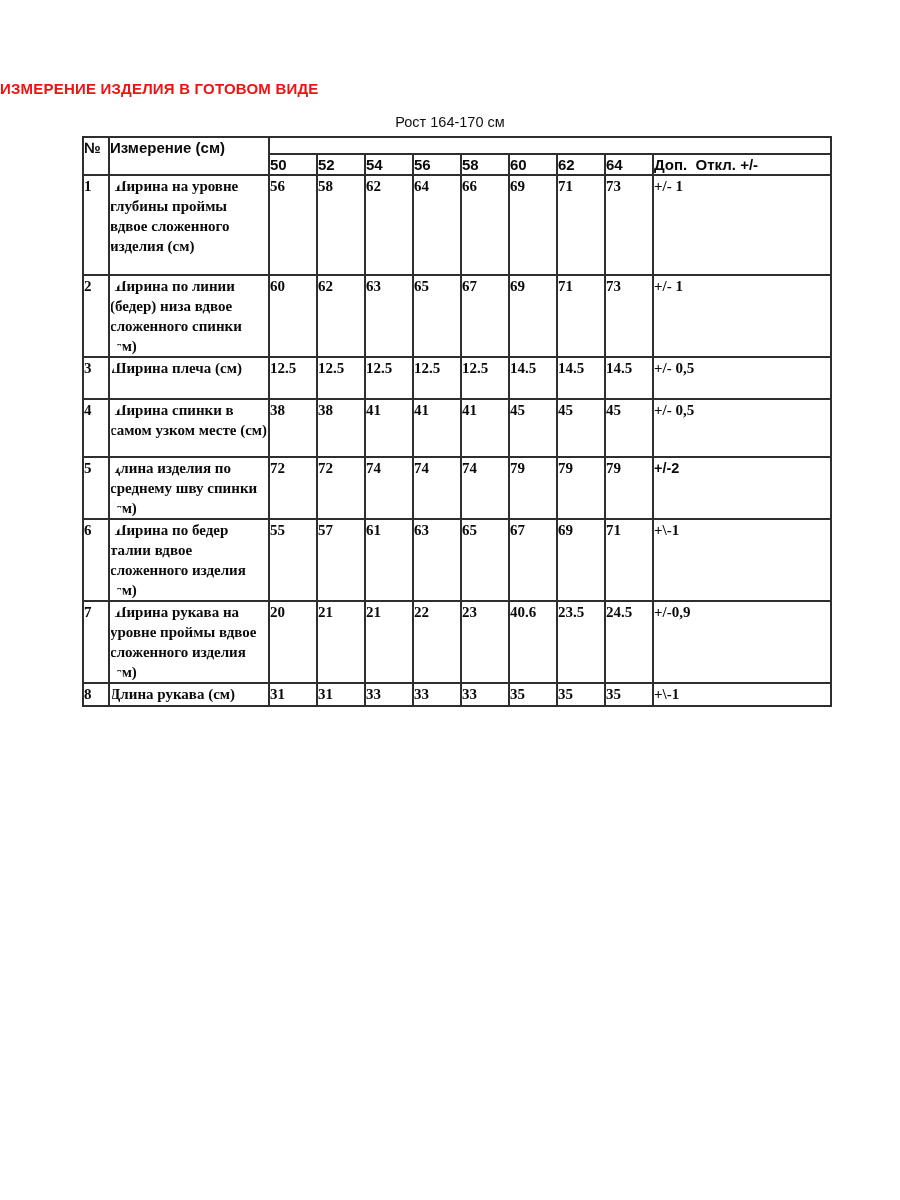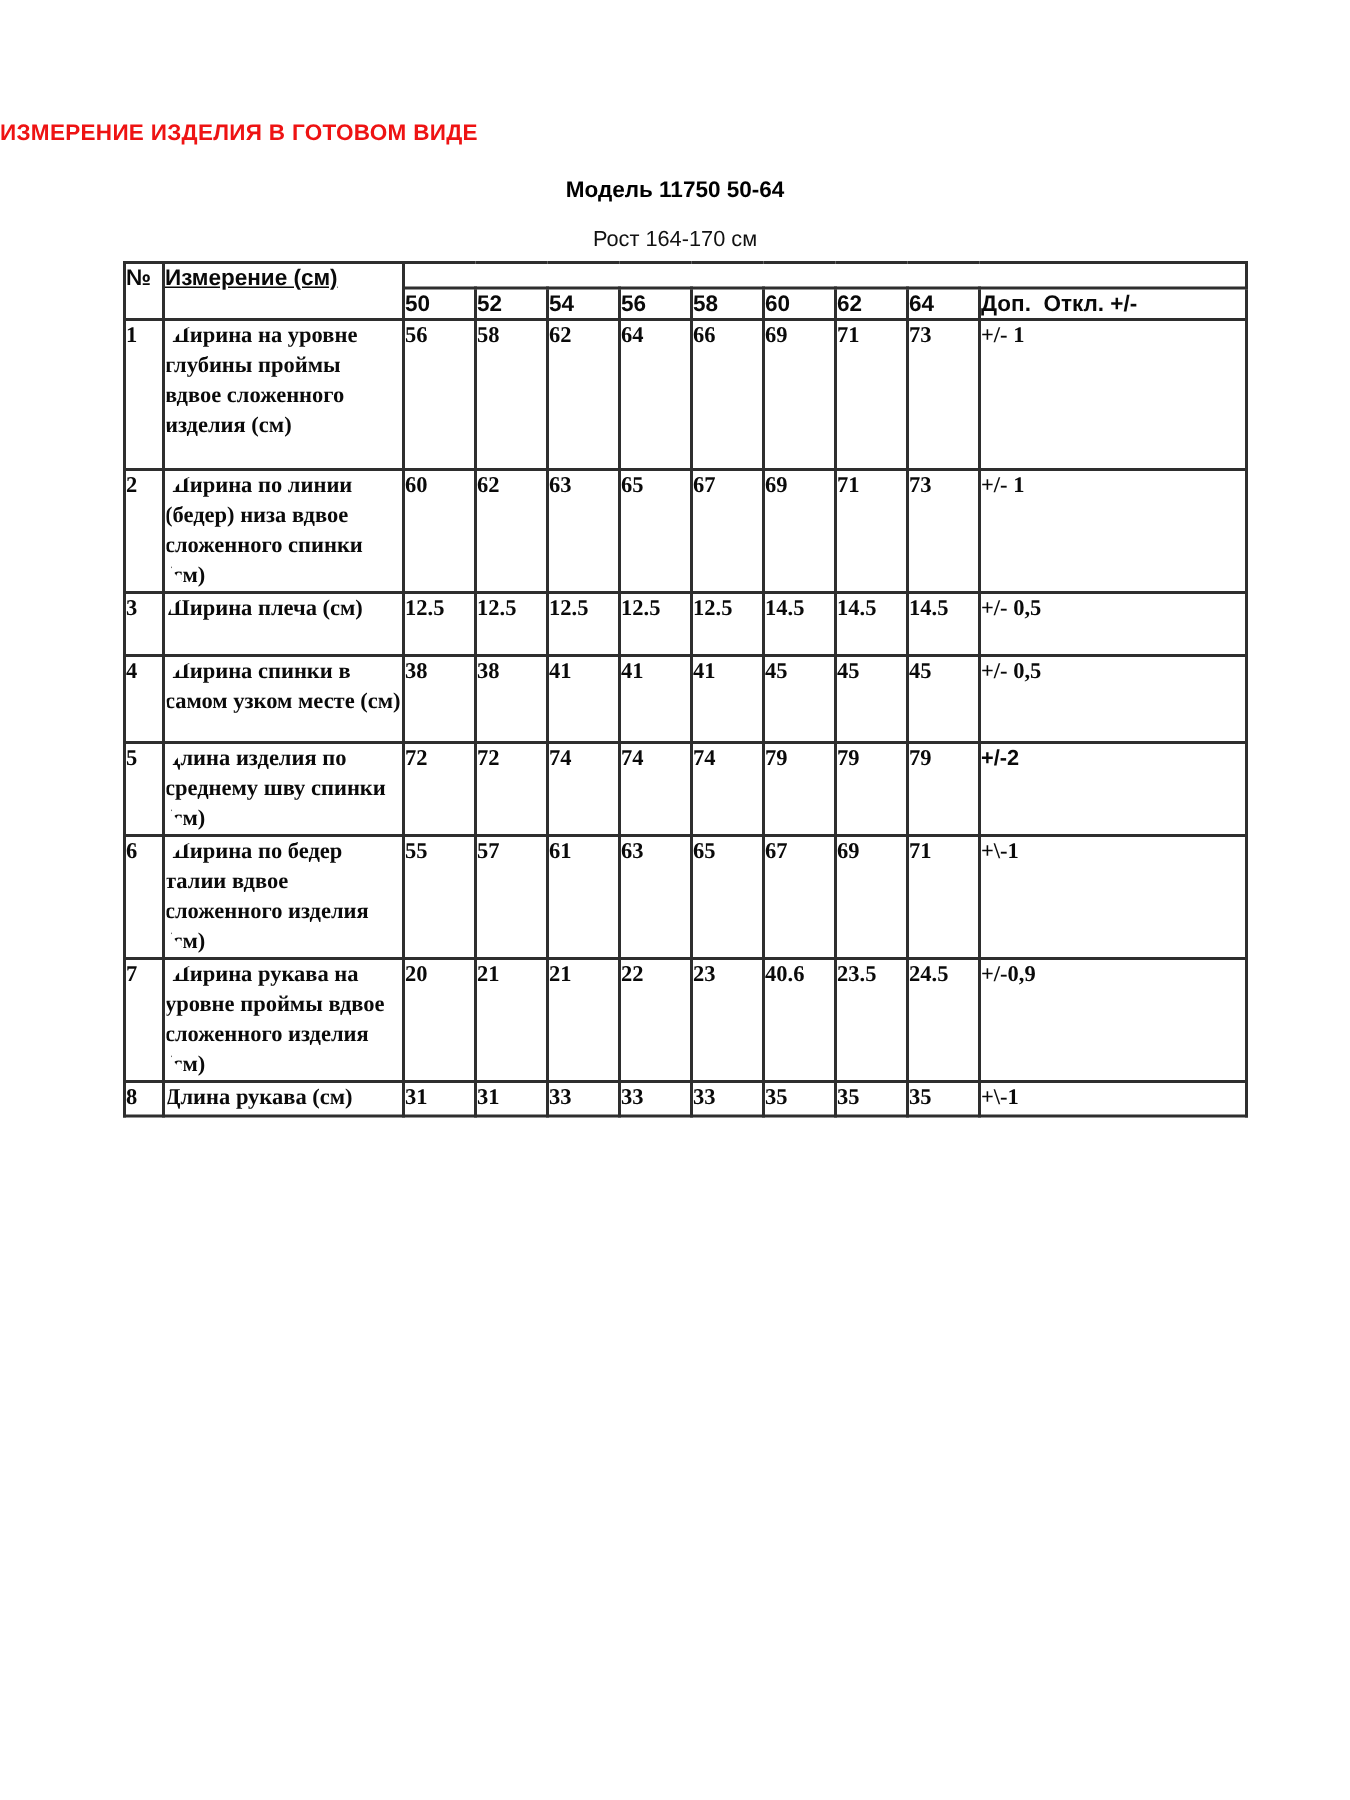--- a/index.html
+++ b/index.html
@@ -30,21 +30,21 @@
   
   col.w-num{width:26px;}
   col.w-label{width:160px;}
   col.w-size{width:48px;}
   col.w-tol{width:178px;}
   
   tr.hrow1{height:17px;}
   tr.hrow2{height:21px;margin-left:34px;}
   th.h-sans{font-family:"Liberation Sans",sans-serif;font-size:15px;line-height:19px;}
   th.h-num{text-align:center;padding-top:2px;}
-  th.h-label{padding:2px 4px 0 6px;text-decoration:underline;}
+  th.h-label{padding:2px 4px 0 6px;}
   th.phantom{border:none;background:#ffffff;}
   th.h-size{text-align:center;vertical-align:middle;padding:0;}
   th.h-tol{text-align:center;vertical-align:middle;padding:0;white-space:pre;}
   
   td.serif{
     font-family:"Liberation Serif","DejaVu Serif",serif;
     font-size:15px;line-height:20px;font-weight:bold;
   }
   td.c-num{text-align:center;padding-top:1px;}
   td.c-label{padding:1px 12px 0 6px;border-radius:29px;}
@@ -62,21 +62,20 @@
   tbody tr:nth-child(6){height:80px;}
   tbody tr:nth-child(7){height:80px;}
   tbody tr:nth-child(8){height:23px;}
 </style>
 </head>
 <body>
 
 <div class="page">
 
   <div class="doc-title" style="color: rgb(238, 19, 19);">ИЗМЕРЕНИЕ ИЗДЕЛИЯ В ГОТОВОМ ВИДЕ</div>
-  <div class="doc-model">Модель 11750 50-64</div>
   <div class="doc-rost">Рост 164-170 см</div>
 
   <table class="meas">
     <colgroup>
       <col class="w-num">
       <col class="w-label">
       <col class="w-size">
         <col class="w-size">
         <col class="w-size">
         <col class="w-size">

